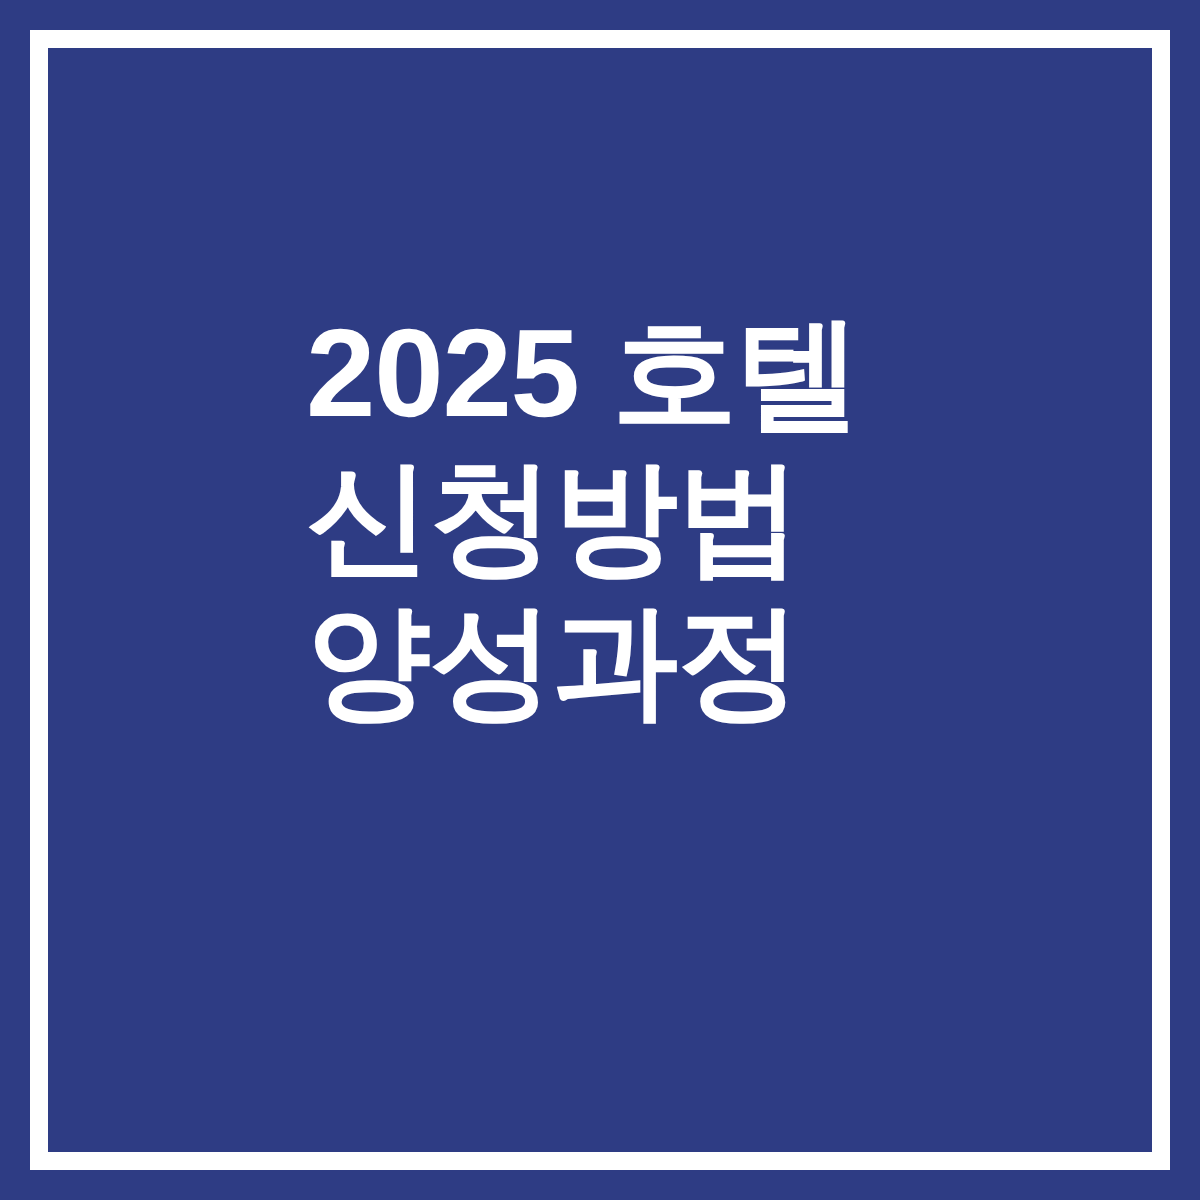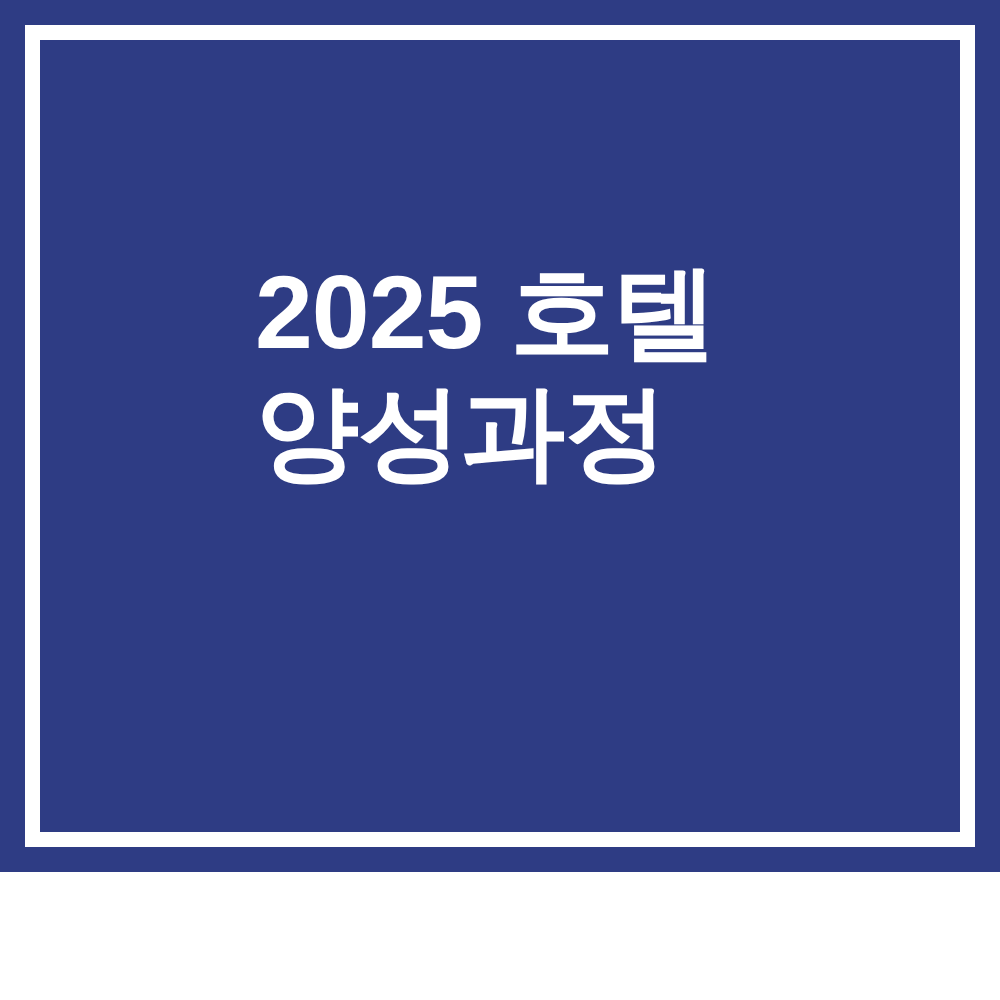--- a/index.html
+++ b/index.html
@@ -12,21 +12,21 @@
     width: 1000px;
     height: 1000px;
     overflow: hidden;
     font-family: "Liberation Sans", "DejaVu Sans", sans-serif;
   }
 
   
   .poster {
     position: relative;
     width: 1000px;
-    height: 872px;
+    height: 1000px;
     background: #2e3c84;
     box-sizing: border-box;
     overflow: hidden;
   }
 
   
   .poster-frame {
     position: absolute;
     left: 25px;
     top: 25px;
@@ -72,20 +72,21 @@
 </style>
 </head>
 <body>
 
 <div class="poster">
 
   <div class="poster-inner">
 
     <div class="headline">
       <span class="headline-line">2025 호텔</span>
+      <span class="headline-line">신청방법</span>
       <span class="headline-line">양성과정</span>
     </div>
 
   </div>
 
   <div class="poster-frame"></div>
 
 </div>
 
 </body></html>

